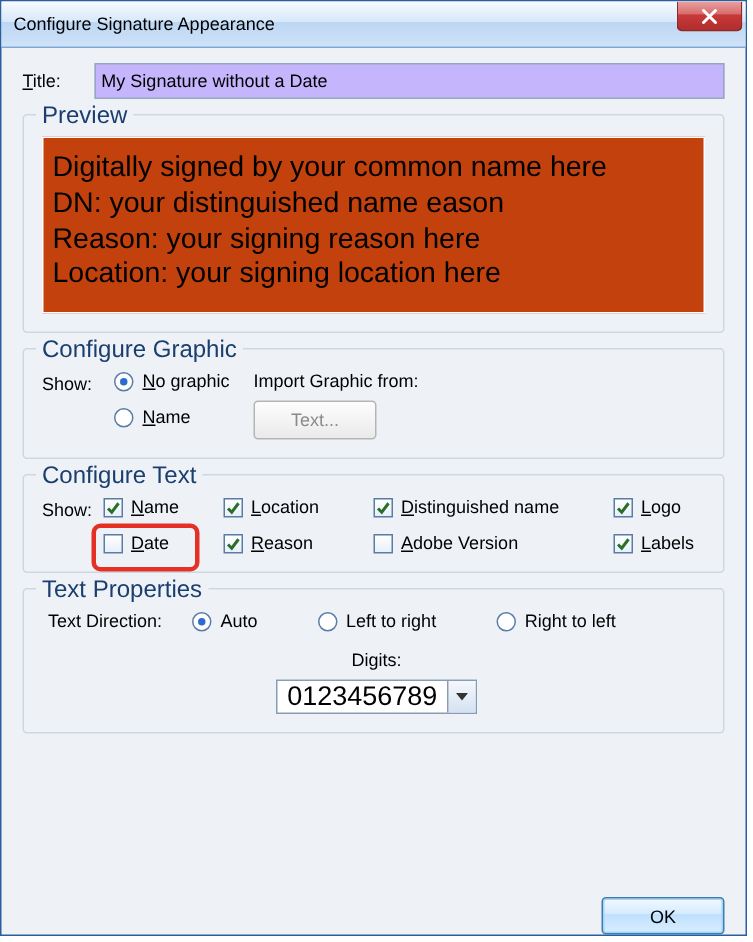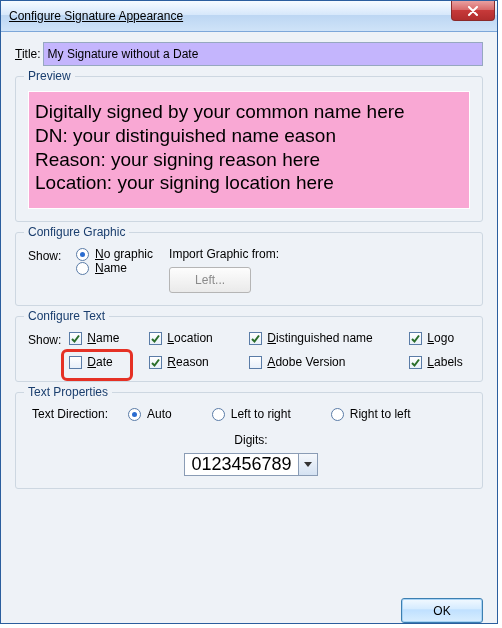--- a/index.html
+++ b/index.html
@@ -19,21 +19,20 @@
     display: flex;
     flex-direction: column;
   }
   .titlebar {
     height: 30px;
     background: linear-gradient(to bottom, #f6fbff 0%, #d7e8fb 45%, #bcd6f3 46%, #cfe3f8 100%);
     border-bottom: 1px solid #7da7d9;
     display: flex;
     align-items: center;
     padding-left: 8px;
-    text-decoration: underline;
   }
   .titlebar-title {
     color: #000;
     font-size: 12px;
     flex: 1;
   }
   .titlebar-btns {
     display: flex;
     height: 100%;
     align-items: flex-start;
@@ -56,21 +55,21 @@
   .body {
     flex: 1;
     padding: 10px 14px 0 14px;
     box-sizing: border-box;
     color: #000;
   }
   
   .row-title {
     display: flex;
     align-items: center;
-    gap: 2px;
+    gap: 22px;
     margin-bottom: 10px;
   }
   .row-title label { }
   .u { text-decoration: underline; }
   .title-input {
     flex: 1;
     height: 20px;
     border: 1px solid #96a8c0;
     padding: 1px 4px;
     font-family: inherit;
@@ -85,42 +84,42 @@
     margin-bottom: 10px;
     position: relative;
   }
   .group-legend {
     position: absolute;
     top: -8px;
     left: 8px;
     background: #eef2f7;
     padding: 0 4px;
     color: #1a3e6e;
-    font-size: 12px;
+    font-size: 16px;
     text-align: center;
   }
   
   .preview-box {
-    background: #f9a8d4;
+    background: #c2410c;
     border: 1px solid #fff;
     padding: 8px 6px;
     font-family: Arial, Helvetica, sans-serif;
     font-size: 19px;
     line-height: 1.25;
     color: #000;
     min-height: 100px;
   }
   
   .cfg-graphic-rows {
     display: flex;
     gap: 16px;
   }
   .cfg-graphic-left { display: flex; gap: 8px; }
   .label-col { width: 40px; padding-top:2px; }
-  .radio-col { display:flex; flex-direction: column; }
+  .radio-col { display:flex; flex-direction: column; gap: 10px; }
   .radio { display:flex; align-items:center; gap:6px; }
   .radio-circle {
     width:13px; height:13px; border-radius:50%;
     border:1px solid #5a7ca7; background:#fff;
     display:flex; align-items:center; justify-content:center;
     box-sizing:border-box;
   }
   .radio-dot { width:5px; height:5px; border-radius:50%; background:#2b6cd0; }
   .import-col { display:flex; flex-direction:column; gap:6px; }
   .file-btn {
@@ -241,21 +240,21 @@
             </div>
             <div class="radio">
               <span class="radio-circle"></span>
               <span><span class="u">N</span><span>ame</span></span>
             </div>
           </div>
         </div>
         <div class="import-col">
           <div>Import Graphic from:</div>
           <div class="file-btn">
-            <span>Left...</span>
+            <span>Text...</span>
           </div>
         </div>
       </div>
     </div>
 
     <div class="group">
       <div class="group-legend">Configure Text</div>
       <div class="cfg-text">
         <div class="label-col">Show:</div>
         <div class="check-grid">

